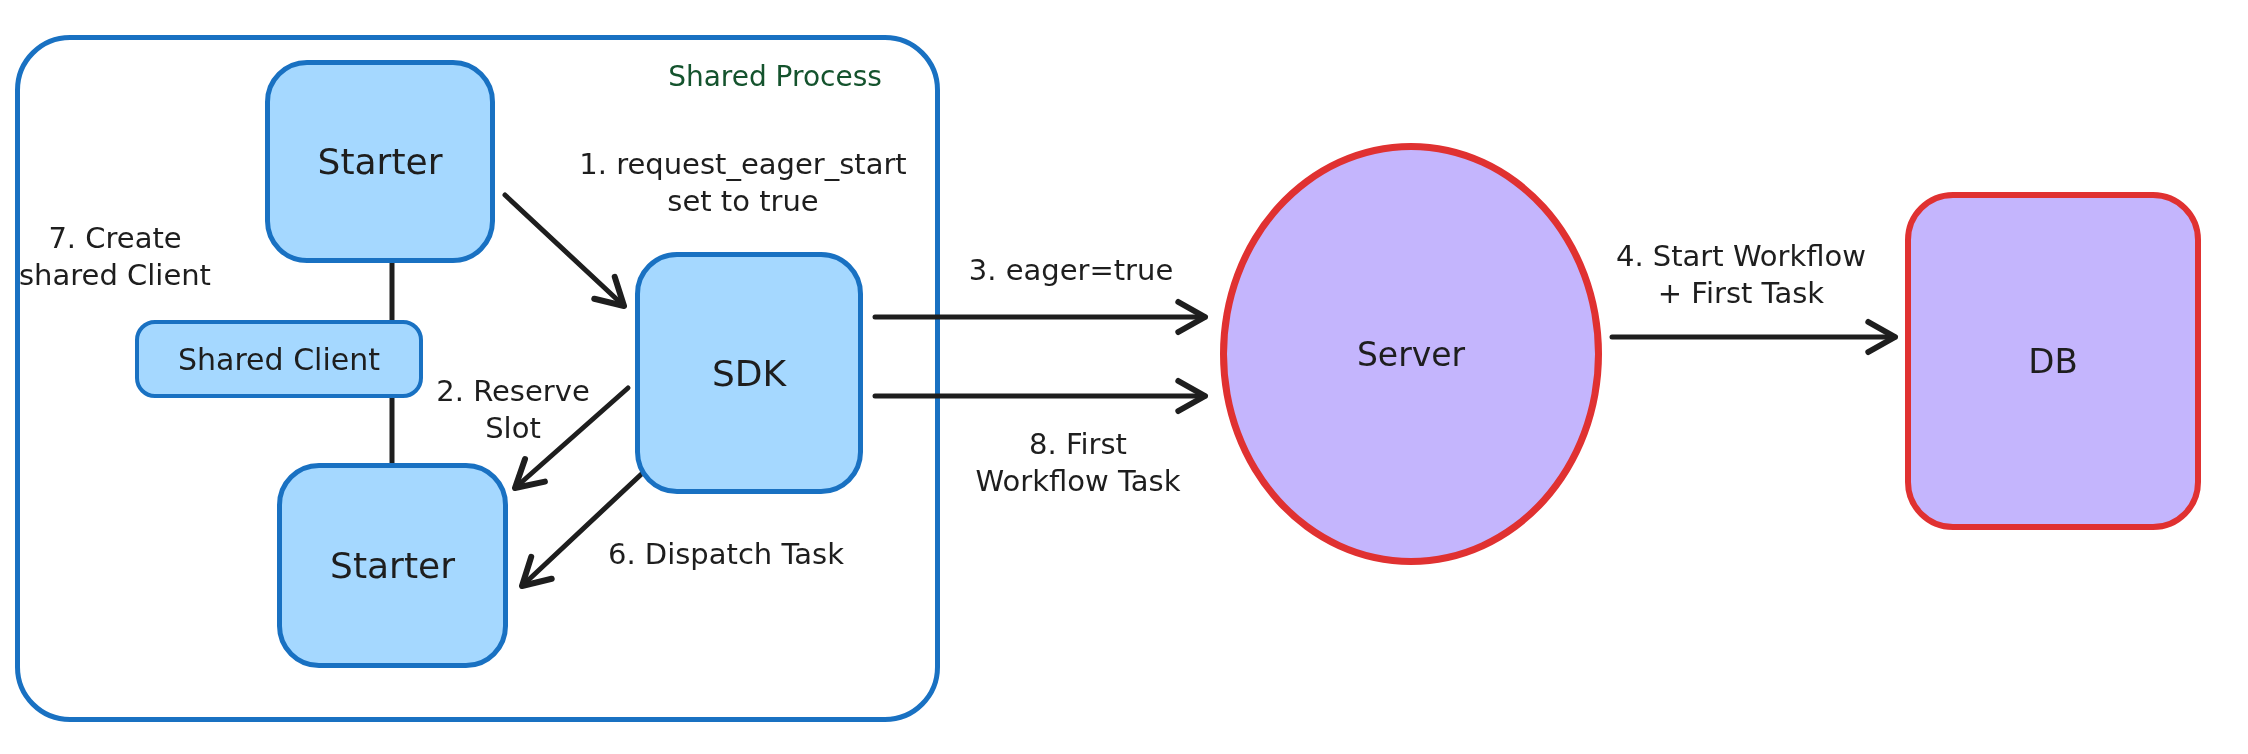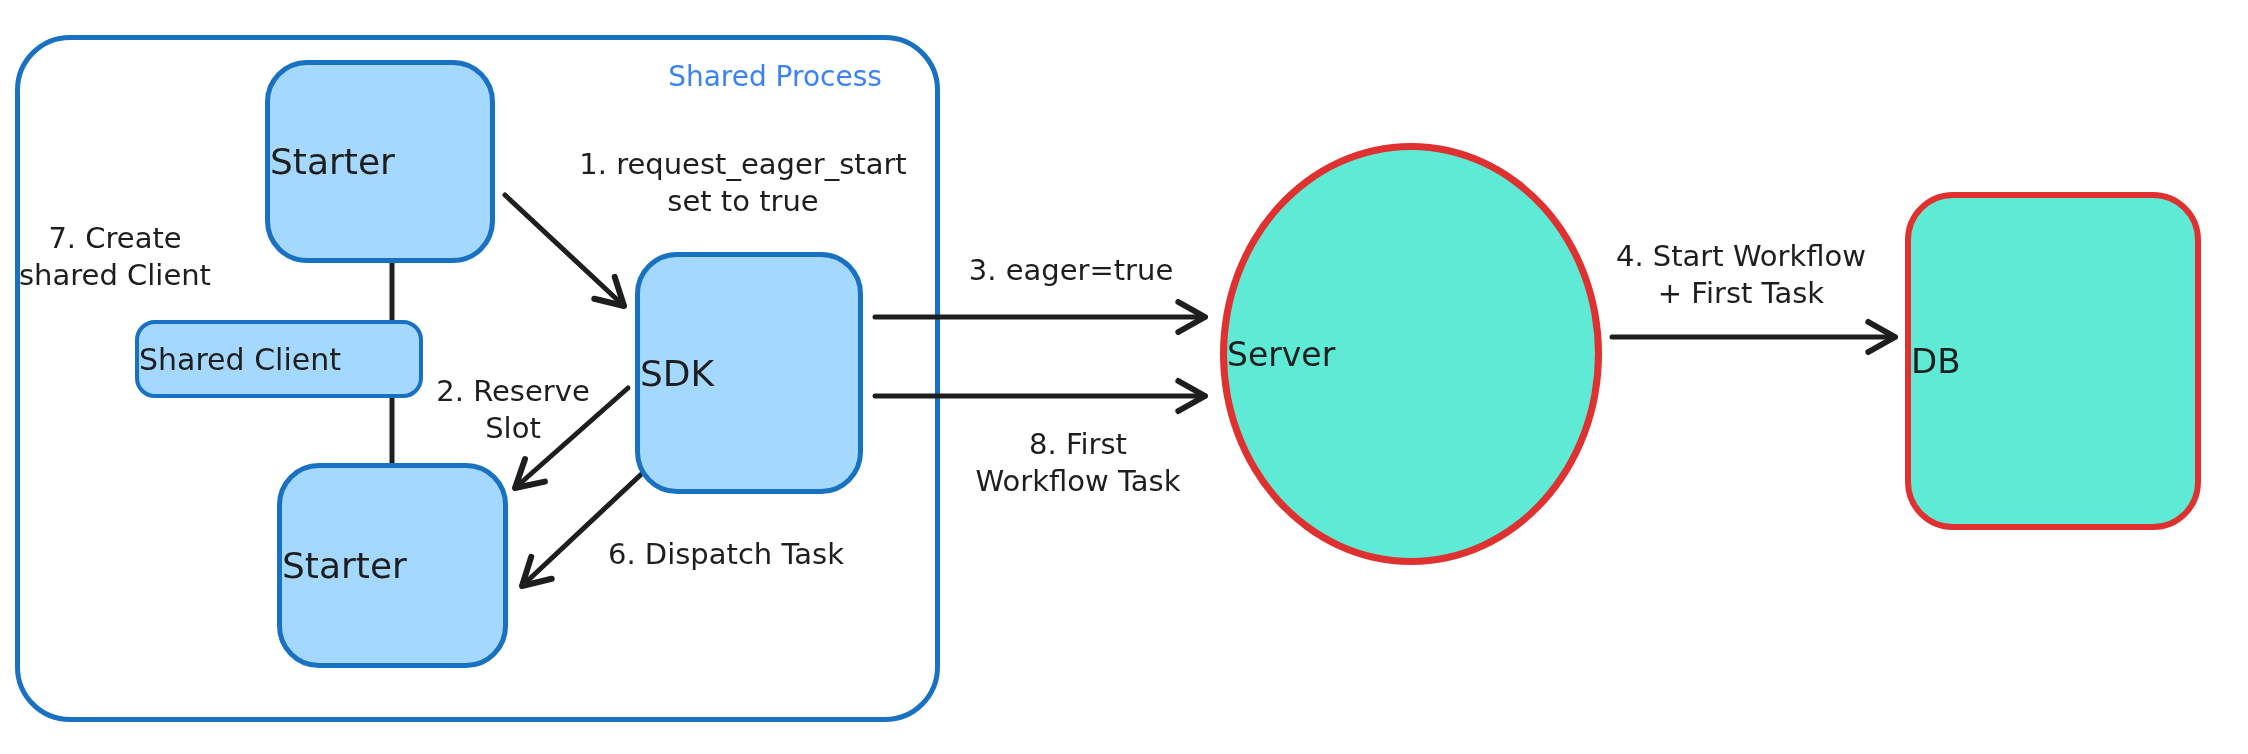--- a/index.html
+++ b/index.html
@@ -7,45 +7,45 @@
     position:relative;
     width:2248px;height:754px;
     background:#ffffff;
     font-family:"DejaVu Sans", "Liberation Sans", sans-serif;
     color:#1e1e1e;
     overflow:hidden;
   }
   #connector-layer{position:absolute;left:0;top:0;z-index:1;}
   .node{
     position:absolute;z-index:2;
-    display:flex;align-items:center;justify-content:flex-start;
+    display:flex;align-items:center;justify-content:center;
     box-sizing:border-box;
     background:#a5d8ff;border:4px solid #1971c2;
     color:#1e1e1e;
   }
   .blue-big{border-radius:42px;font-size:36px;border-width:5px;}
-  .red{background:#5eead4;border-color:#e03131;}
+  .red{background:#c4b5fd;border-color:#e03131;}
   #node-starter{left:265px;top:60px;width:230px;height:203px;}
   #node-shared-client{left:135px;top:320px;width:288px;height:78px;border-radius:20px;font-size:30px;}
   #node-worker{left:277px;top:463px;width:231px;height:205px;}
   #node-sdk{left:635px;top:252px;width:228px;height:242px;}
   #node-server{left:1220px;top:143px;width:382px;height:422px;border-radius:50%;border-width:7px;font-size:33px;}
   #node-db{left:1905px;top:192px;width:296px;height:338px;border-radius:48px;border-width:6px;font-size:34px;}
   .shape-label{pointer-events:none;}
   .container-frame{
     position:absolute;z-index:0;
     left:15px;top:35px;width:925px;height:687px;
     box-sizing:border-box;
     border:5px solid #1971c2;border-radius:55px;
     background:#ffffff;
   }
   .container-title{
     position:absolute;z-index:2;
     left:625px;top:60px;width:300px;
-    text-align:center;font-size:28px;color:#3b82f6;
+    text-align:center;font-size:28px;color:#14532d;
   }
   .ann{
     position:absolute;z-index:3;
     white-space:pre-line;text-align:center;
     font-size:29px;line-height:1.26;color:#1e1e1e;
   }
   #ann-create-shared-client{left:14px;top:220px;width:202px;}
   #ann-request-eager-start{left:543px;top:146px;width:400px;}
   #ann-reserve-slot{left:413px;top:373px;width:200px;}
   #ann-eager-true{left:921px;top:252px;width:300px;}

